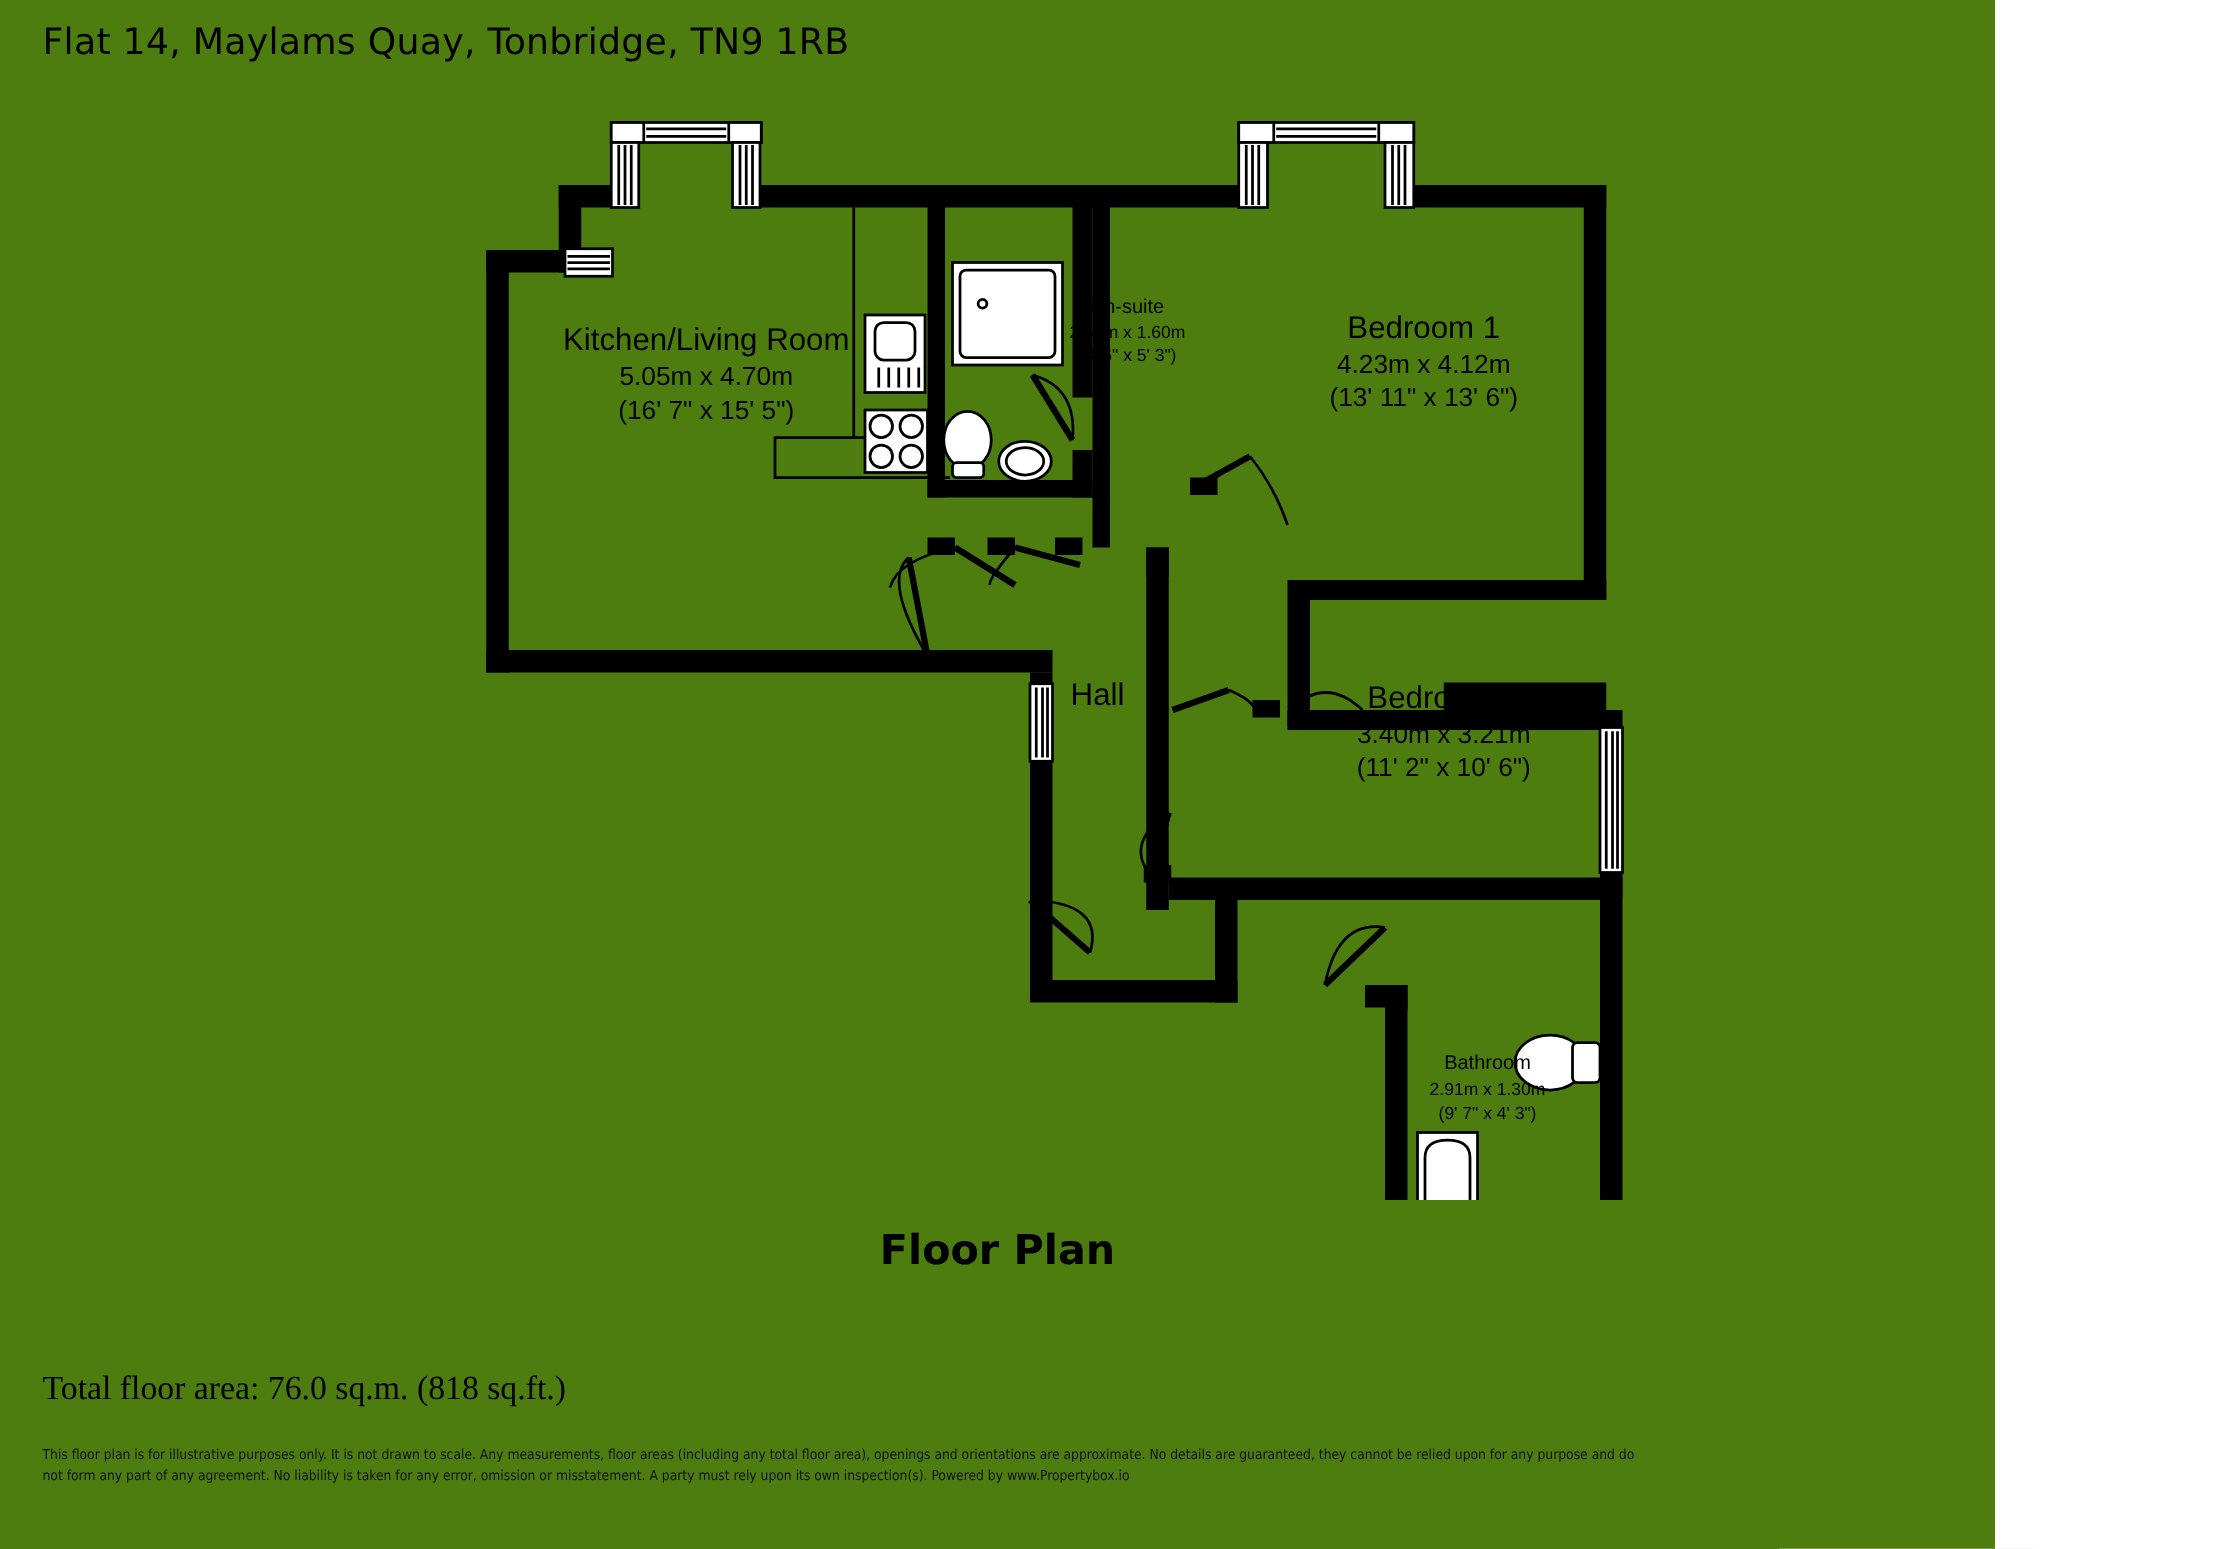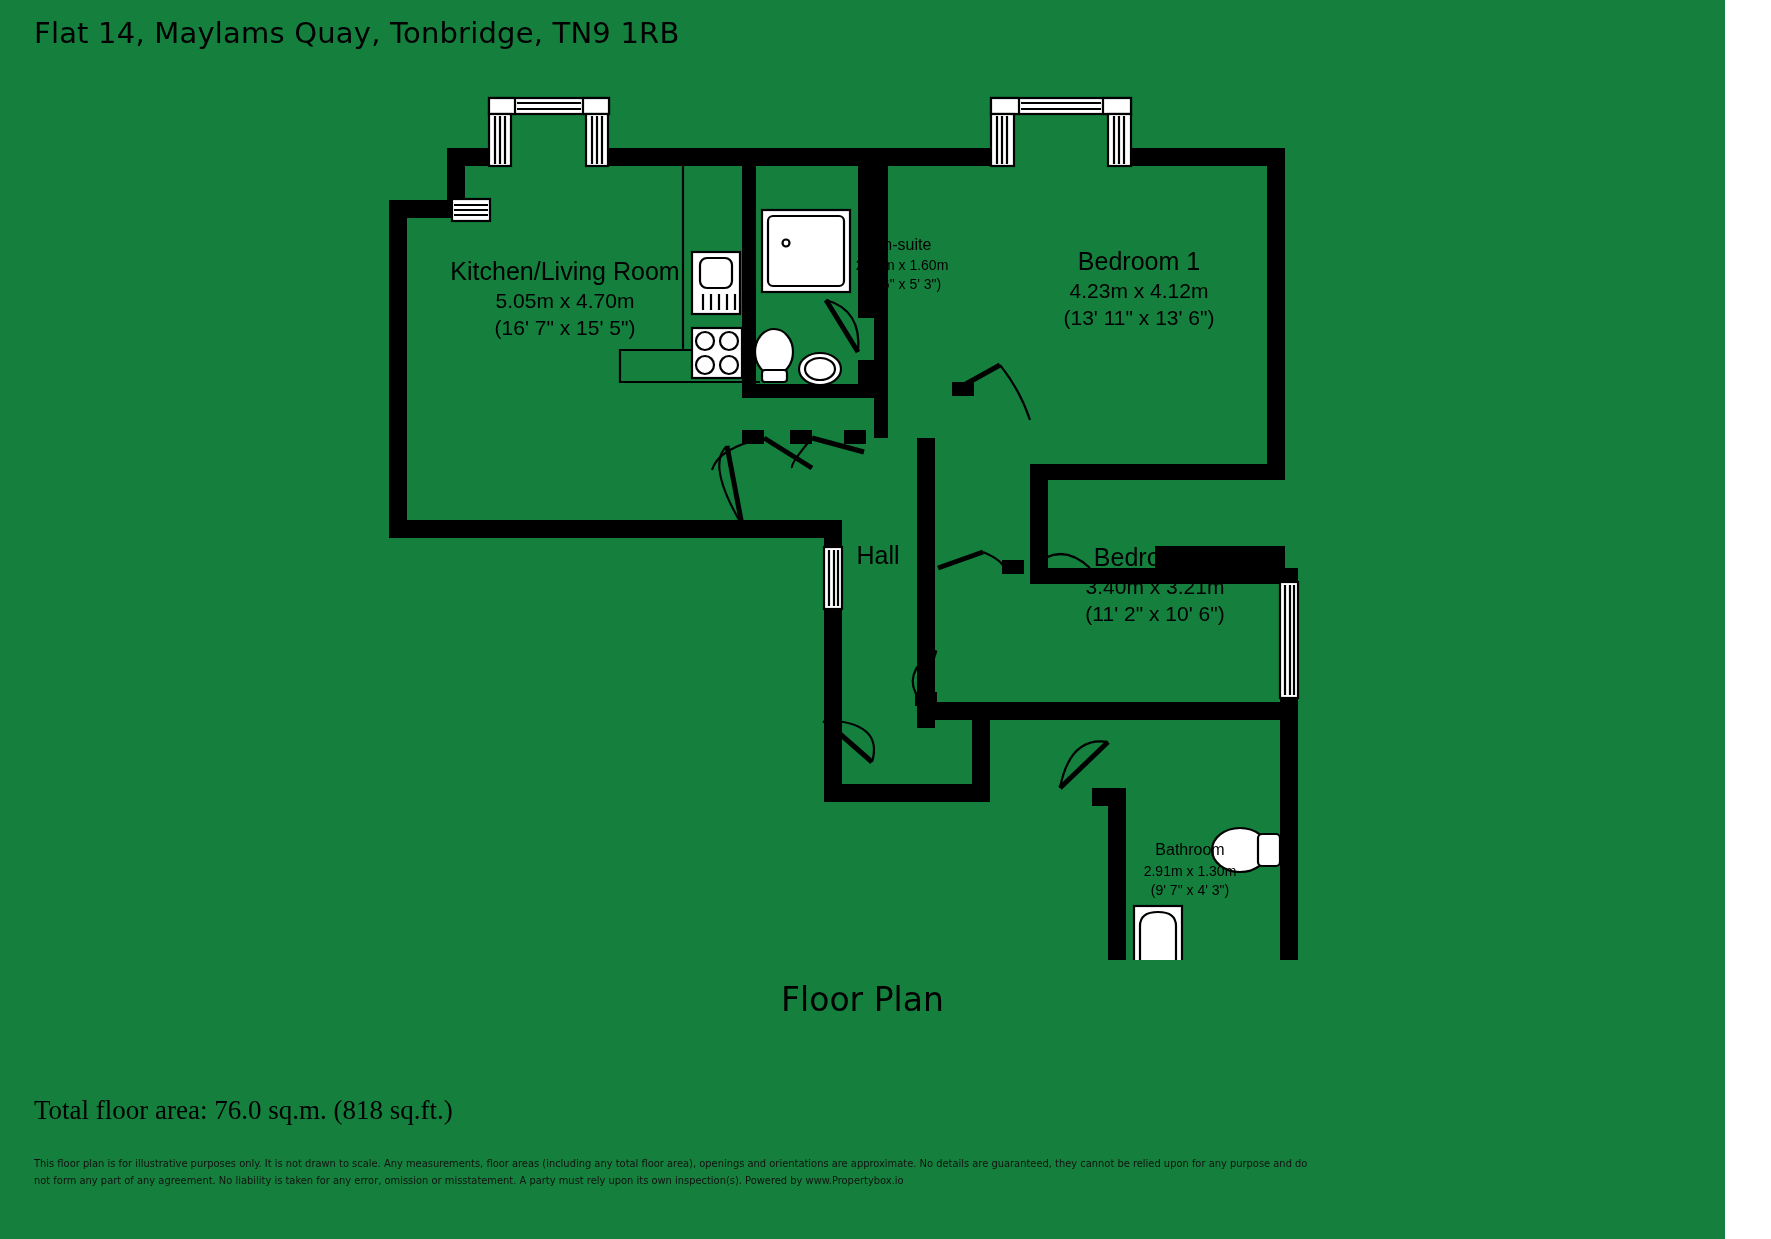--- a/index.html
+++ b/index.html
@@ -11,23 +11,23 @@
   body {
     width: 1771px;
     height: 1239px;
     position: relative;
     font-family: "DejaVu Sans", sans-serif;
     color: #000000;
     overflow: hidden;
   }
   .page {
     position: relative;
-    width: 1725px;
+    width: 1596px;
     height: 1239px;
-    background: #15803d;
+    background: #4d7c0f;
   }
   #property-title {
     position: absolute;
     left: 34px;
     top: 16px;
     font-family: "DejaVu Sans", sans-serif;
     font-size: 29px;
     font-weight: 400;
     letter-spacing: 0.2px;
     color: #000;
@@ -48,21 +48,21 @@
   .plan-caption {
     position: absolute;
     width: 100%;
     text-align: center;
     left: 0;
   }
   #floorplan-caption-title {
     top: 980px;
     font-size: 33px;
     font-family: "DejaVu Sans", sans-serif;
-    font-weight: 400;
+    font-weight: 700;
   }
   #floorplan-caption-area {
     top: 1032px;
     font-size: 25px;
     font-family: "DejaVu Sans", sans-serif;
     font-weight: 400;
   }
   #total-area {
     position: absolute;
     left: 34px;

